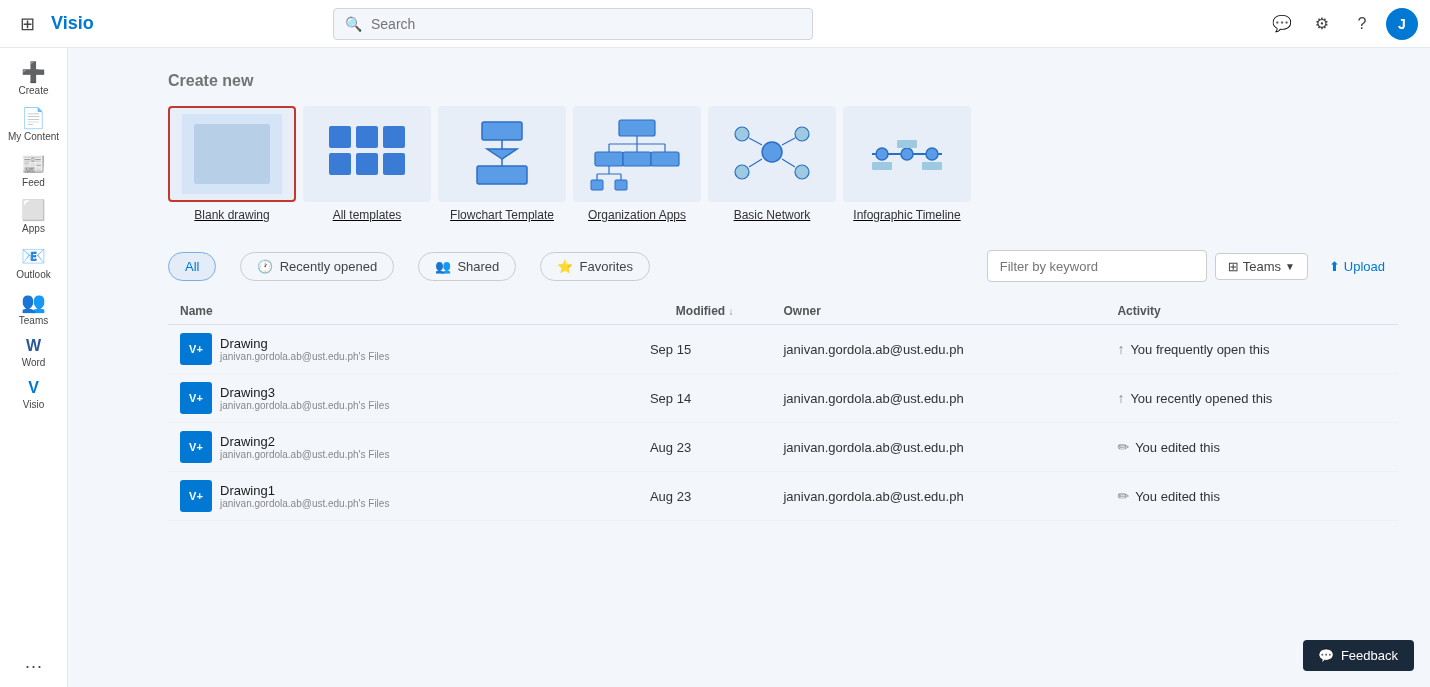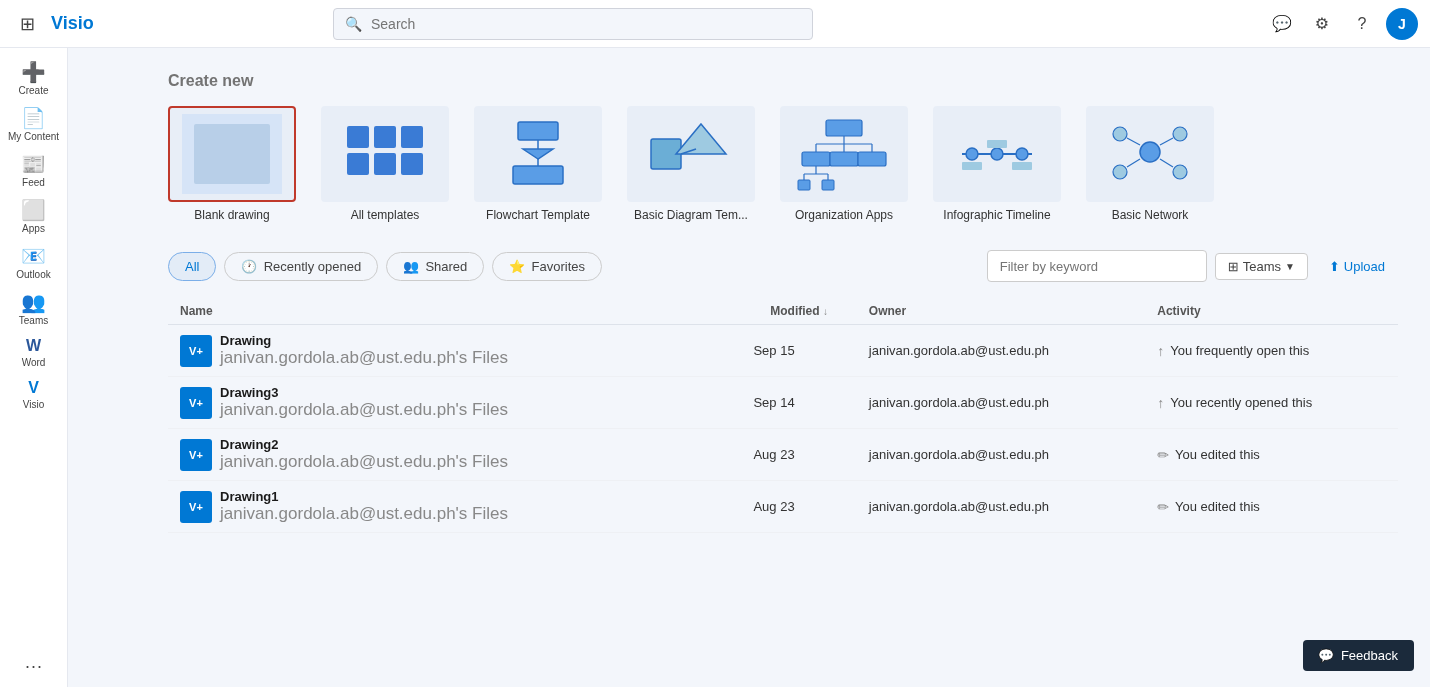--- a/index.html
+++ b/index.html
@@ -114,23 +114,24 @@
 
     
     .create-new-title {
       font-size: 16px;
       font-weight: 600;
       color: #737373;
       margin-bottom: 16px;
     }
     .templates-row {
       display: flex;
-      gap: 25px;
+      gap: 7px;
       margin-bottom: 28px;
       flex-wrap: nowrap;
+      text-decoration: underline;
     }
     .template-card {
       display: flex;
       flex-direction: column;
       align-items: center;
       cursor: pointer;
       min-width: 120px;
     }
     .template-thumb {
       width: 128px;
@@ -229,22 +230,22 @@
       display: inline-flex;
       align-items: center;
       justify-content: center;
       color: #fff;
       font-size: 11px;
       font-weight: 700;
       margin-right: 8px;
     }
     .file-name-cell { display: flex; align-items: center; }
     .file-name-text { display: flex; flex-direction: column; }
-    .file-name { font-size: 13px; color: #1a1a1a; font-weight: 700; }
-    .file-path { font-size: 17px; color: #888; }
+    .file-name { font-size: 13px; color: #1a1a1a; font-weight: 400; }
+    .file-path { font-size: 10px; color: #888; }
     .file-actions { display: flex; align-items: center; gap: 8px; opacity: 0; }
     .file-action-btn {
       background: none; border: none; cursor: pointer;
       color: #666; font-size: 16px; padding: 2px 4px; border-radius: 3px;
     }
     .sort-icon { color: #888; font-size: 10px; }
     .activity-cell { display: flex; align-items: center; gap: 6px; }
     .activity-icon { font-size: 14px; color: #888; }
 
     
@@ -361,31 +362,20 @@
           <rect x="30" y="8" width="40" height="18" rx="2" fill="#5a9de6" stroke="#2a6fc4" stroke-width="1.5"></rect>
           <line x1="50" y1="26" x2="50" y2="35" stroke="#2a6fc4" stroke-width="1.5"></line>
           <polygon points="50,45 35,35 65,35" fill="#5a9de6" stroke="#2a6fc4" stroke-width="1.5"></polygon>
           <line x1="50" y1="45" x2="50" y2="52" stroke="#2a6fc4" stroke-width="1.5"></line>
           <rect x="25" y="52" width="50" height="18" rx="2" fill="#5a9de6" stroke="#2a6fc4" stroke-width="1.5"></rect>
         </svg>
       </div>
       <span class="template-label">Flowchart Template</span>
     </div>
 
-    <div class="template-card">
-      <div class="template-thumb">
-        <svg width="100" height="80" viewBox="0 0 100 80">
-          <rect width="100" height="80" fill="#e8eef7"></rect>
-          <rect x="10" y="25" width="30" height="30" rx="2" fill="#6baed6" stroke="#2a6fc4" stroke-width="1.5"></rect>
-          <polygon points="60,10 85,40 35,40" fill="#9ecae1" stroke="#2a6fc4" stroke-width="1.5"></polygon>
-          <line x1="40" y1="40" x2="55" y2="35" stroke="#2a6fc4" stroke-width="1.5"></line>
-        </svg>
-      </div>
-      <span class="template-label">Basic Diagram Tem...</span>
-    </div>
 
     <div class="template-card">
       <div class="template-thumb">
         <svg width="100" height="80" viewBox="0 0 100 80">
           <rect width="100" height="80" fill="#e8eef7"></rect>
           <rect x="32" y="6" width="36" height="16" rx="2" fill="#5a9de6" stroke="#2a6fc4" stroke-width="1.2"></rect>
           <line x1="50" y1="22" x2="50" y2="30" stroke="#2a6fc4" stroke-width="1.2"></line>
           <line x1="22" y1="30" x2="78" y2="30" stroke="#2a6fc4" stroke-width="1.2"></line>
           <line x1="22" y1="30" x2="22" y2="38" stroke="#2a6fc4" stroke-width="1.2"></line>
           <line x1="50" y1="30" x2="50" y2="38" stroke="#2a6fc4" stroke-width="1.2"></line>
@@ -401,53 +391,53 @@
           <rect x="28" y="66" width="12" height="10" rx="1" fill="#5a9de6" stroke="#2a6fc4" stroke-width="1"></rect>
         </svg>
       </div>
       <span class="template-label">Organization Apps</span>
     </div>
 
     <div class="template-card">
       <div class="template-thumb">
         <svg width="100" height="80" viewBox="0 0 100 80">
           <rect width="100" height="80" fill="#e8eef7"></rect>
-          <line x1="15" y1="40" x2="85" y2="40" stroke="#2a6fc4" stroke-width="2"></line>
-          <circle cx="25" cy="40" r="6" fill="#5a9de6" stroke="#2a6fc4" stroke-width="1.5"></circle>
-          <circle cx="50" cy="40" r="6" fill="#5a9de6" stroke="#2a6fc4" stroke-width="1.5"></circle>
-          <circle cx="75" cy="40" r="6" fill="#5a9de6" stroke="#2a6fc4" stroke-width="1.5"></circle>
-          <rect x="15" y="48" width="20" height="8" rx="1" fill="#9ecae1"></rect>
-          <rect x="40" y="26" width="20" height="8" rx="1" fill="#9ecae1"></rect>
-          <rect x="65" y="48" width="20" height="8" rx="1" fill="#9ecae1"></rect>
-        </svg>
-      </div>
-      <span class="template-label">Infographic Timeline</span>
-    </div>
-
-    <div class="template-card">
-      <div class="template-thumb">
-        <svg width="100" height="80" viewBox="0 0 100 80">
-          <rect width="100" height="80" fill="#e8eef7"></rect>
           <circle cx="50" cy="38" r="10" fill="#5a9de6" stroke="#2a6fc4" stroke-width="1.5"></circle>
           <circle cx="20" cy="20" r="7" fill="#9ecae1" stroke="#2a6fc4" stroke-width="1.2"></circle>
           <circle cx="80" cy="20" r="7" fill="#9ecae1" stroke="#2a6fc4" stroke-width="1.2"></circle>
           <circle cx="20" cy="58" r="7" fill="#9ecae1" stroke="#2a6fc4" stroke-width="1.2"></circle>
           <circle cx="80" cy="58" r="7" fill="#9ecae1" stroke="#2a6fc4" stroke-width="1.2"></circle>
           <line x1="40" y1="31" x2="27" y2="24" stroke="#2a6fc4" stroke-width="1.2"></line>
           <line x1="60" y1="31" x2="73" y2="24" stroke="#2a6fc4" stroke-width="1.2"></line>
           <line x1="40" y1="45" x2="27" y2="53" stroke="#2a6fc4" stroke-width="1.2"></line>
           <line x1="60" y1="45" x2="73" y2="53" stroke="#2a6fc4" stroke-width="1.2"></line>
         </svg>
       </div>
       <span class="template-label">Basic Network</span>
     </div>
 
-  </div>
-
-  <div style="display:flex; align-items:center; margin-bottom:16px; gap:8px; flex-wrap:wrap;justify-content:center;">
+    <div class="template-card">
+      <div class="template-thumb">
+        <svg width="100" height="80" viewBox="0 0 100 80">
+          <rect width="100" height="80" fill="#e8eef7"></rect>
+          <line x1="15" y1="40" x2="85" y2="40" stroke="#2a6fc4" stroke-width="2"></line>
+          <circle cx="25" cy="40" r="6" fill="#5a9de6" stroke="#2a6fc4" stroke-width="1.5"></circle>
+          <circle cx="50" cy="40" r="6" fill="#5a9de6" stroke="#2a6fc4" stroke-width="1.5"></circle>
+          <circle cx="75" cy="40" r="6" fill="#5a9de6" stroke="#2a6fc4" stroke-width="1.5"></circle>
+          <rect x="15" y="48" width="20" height="8" rx="1" fill="#9ecae1"></rect>
+          <rect x="40" y="26" width="20" height="8" rx="1" fill="#9ecae1"></rect>
+          <rect x="65" y="48" width="20" height="8" rx="1" fill="#9ecae1"></rect>
+        </svg>
+      </div>
+      <span class="template-label">Infographic Timeline</span>
+    </div>
+
+  </div>
+
+  <div style="display:flex; align-items:center; margin-bottom:16px; gap:24px; flex-wrap:wrap;justify-content:center;">
     <button class="tab-btn active">
       <span>All</span>
     </button>
     <button class="tab-btn">
       <span>🕐</span>
       <span>Recently opened</span>
     </button>
     <button class="tab-btn">
       <span>👥</span>
       <span>Shared</span>

